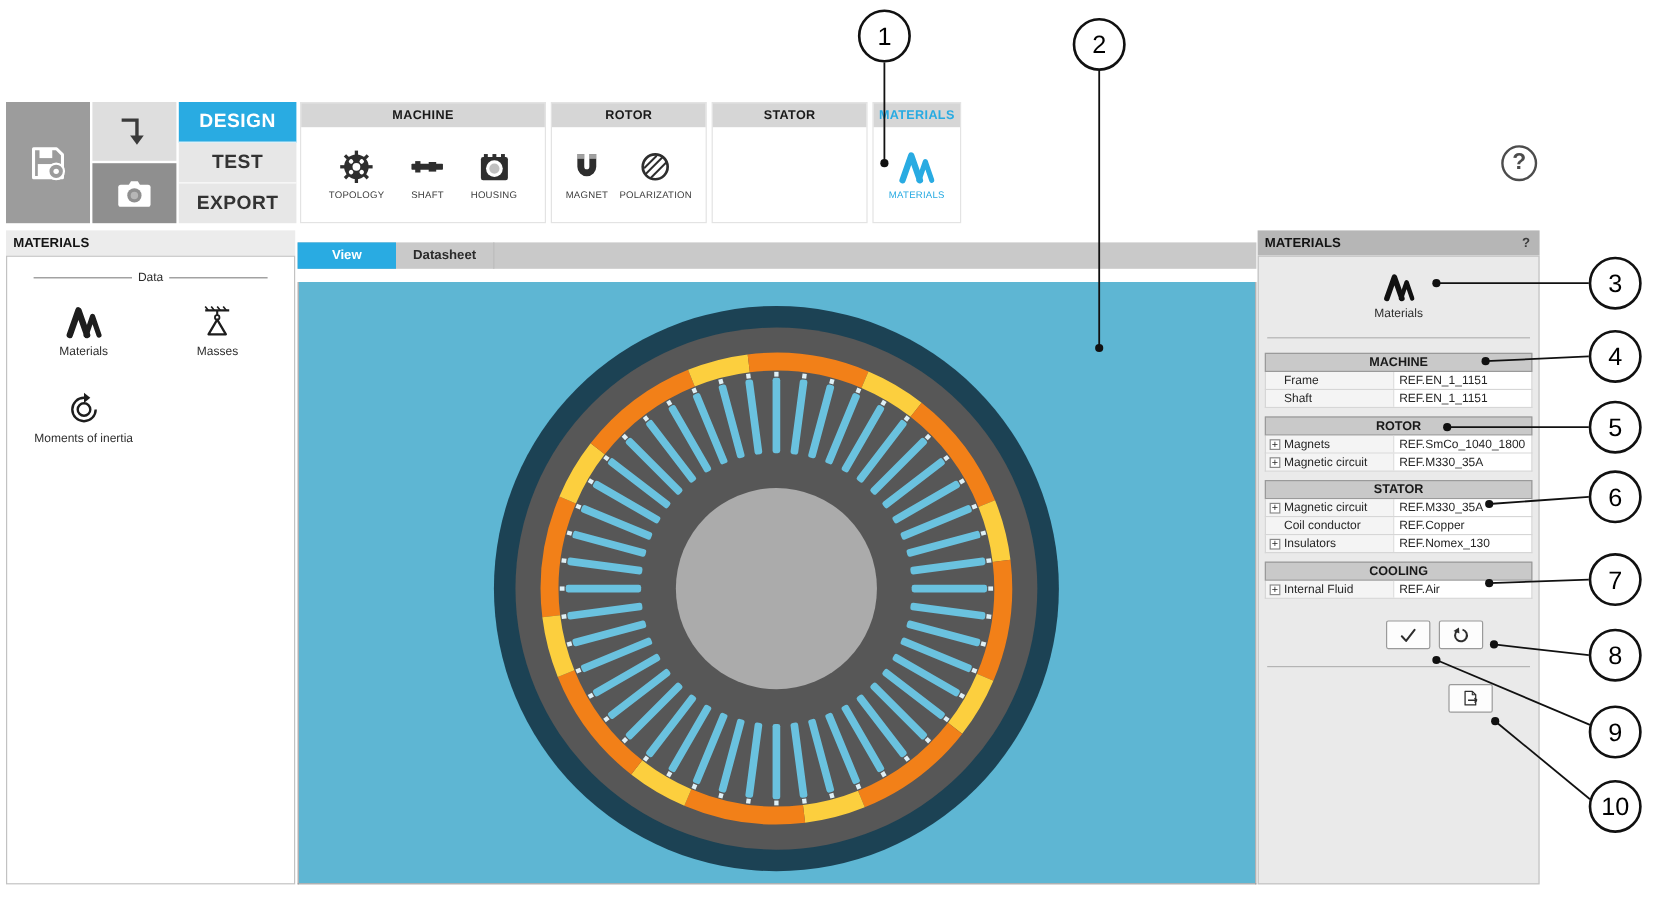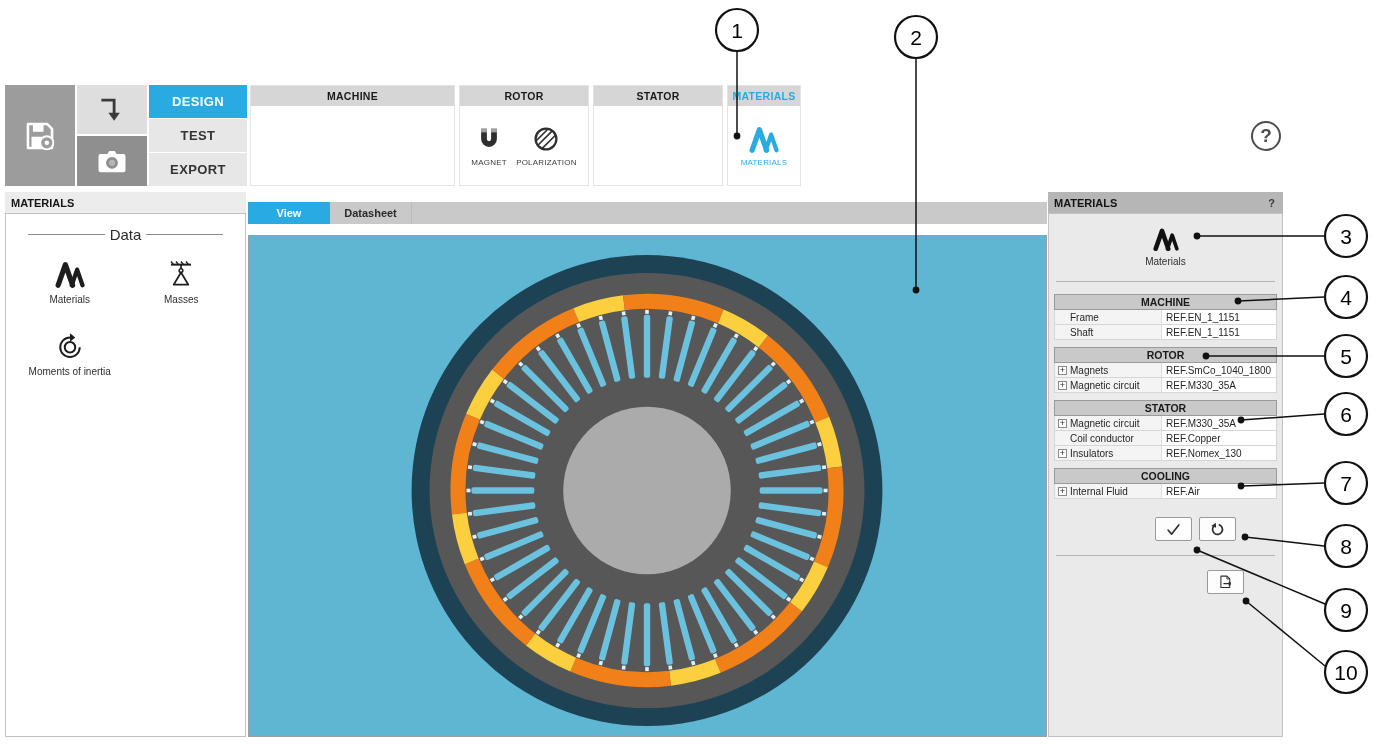--- a/index.html
+++ b/index.html
@@ -8,21 +8,21 @@
   .page{position:relative;width:1383px;height:750px;background:#fff;overflow:hidden}
   .app{position:absolute;left:5px;top:85px;width:1278px;height:652px}
 
   
   .tile{position:absolute;display:flex;align-items:center;justify-content:center;cursor:default}
   .save-tile{left:0;top:0;width:70px;height:101px;background:#9c9c9c;color:#9c9c9c}
   .import-tile{left:72px;top:0;width:70px;height:49px;background:#dedede;color:#3a3a3a}
   .camera-tile{left:72px;top:51px;width:70px;height:50px;background:#8f8f8f;color:#8f8f8f}
   .tile svg{width:34px;height:34px}
   .mode-tabs{position:absolute;left:144px;top:0;width:98px;height:101px;display:flex;flex-direction:column}
-  .mode-tab{flex:1;display:flex;align-items:center;justify-content:center;font-size:13px;font-weight:bold;
+  .mode-tab{flex:1;display:flex;align-items:center;justify-content:center;font-size:16px;font-weight:bold;
     color:#333;background:#e7e7e7;border-bottom:1px solid #fff;letter-spacing:.4px;cursor:default}
   .mode-tab:last-child{border-bottom:none}
   .mode-tab.active{background:var(--accent);color:#fff}
   .ribbon{position:absolute;left:245px;top:0;height:101px;display:flex;gap:4px}
   .rgroup{height:101px;background:#fff;border:1px solid #e3e3e3;display:flex;flex-direction:column}
   .rgroup-h{height:20px;background:#d6d6d6;font-size:10.5px;font-weight:bold;color:#1a1a1a;
     display:flex;align-items:center;justify-content:center;letter-spacing:.3px}
   .rgroup.active .rgroup-h{color:var(--accent)}
   .rgroup-b{flex:1;display:flex;align-items:center;justify-content:space-evenly;padding:0 4px}
   .rbtn{display:flex;flex-direction:column;align-items:center;gap:4px;color:#2e2e2e;padding:2px;cursor:default}
@@ -31,21 +31,21 @@
   .rbtn.active{color:var(--accent)}
   .rbtn.active .rlabel{color:var(--accent)}
   .help-btn{position:absolute;left:1246px;top:36px;width:30px;height:30px;border:2.5px solid #4c4c4c;border-radius:50%;
     display:flex;align-items:center;justify-content:center;font-size:19px;font-weight:bold;color:#4c4c4c;cursor:default}
 
   
   .panel-h{height:21px;display:flex;align-items:center;padding:0 6px;font-size:11px;font-weight:bold;color:#141414;background:#b6b6b6}
   .sections-panel{position:absolute;left:0;top:107px;width:241px;height:545px}
   .sections-panel .panel-h{background:#ececec}
   .sections-body{position:absolute;top:21px;bottom:0;left:0;right:0;background:#fff;border:1px solid #c2c2c2;padding:10px 8px}
-  .data-legend{display:flex;align-items:center;margin:2px 14px 16px;color:#2c2c2c;font-size:15px}
+  .data-legend{display:flex;align-items:center;margin:2px 14px 16px;color:#2c2c2c;font-size:10px}
   .data-legend::before,.data-legend::after{content:"";flex:1;border-top:1px solid #8c8c8c}
   .data-legend span{padding:0 5px}
   .sections-grid{display:grid;grid-template-columns:1fr 1fr;row-gap:26px}
   .sitem{display:flex;flex-direction:column;align-items:center;gap:5px;color:#1d1d1d;cursor:default}
   .sitem svg{width:30px;height:30px}
   .slabel{font-size:10px;color:#2f2f2f;text-align:center}
 
   .main-panel{position:absolute;left:243px;top:107px;width:799px;height:545px}
   .tabstrip{position:absolute;top:10px;left:0;right:0;height:22px;background:#c9c9c9;display:flex}
   .vtab{min-width:82px;display:flex;align-items:center;justify-content:center;font-size:11px;font-weight:bold;
@@ -209,20 +209,40 @@
           </svg>
       </div>
       <div class="mode-tabs">
           <div class="mode-tab active">DESIGN</div>
           <div class="mode-tab">TEST</div>
           <div class="mode-tab">EXPORT</div>
         </div>
       <div class="ribbon">
           <div class="rgroup" style="width: 205px;">
             <div class="rgroup-h">MACHINE</div>
+            <div class="rgroup-b">
+              <div class="rbtn">
+                <svg>
+                  <use href="#i-topology"></use>
+                </svg>
+                <div class="rlabel">TOPOLOGY</div>
+              </div>
+              <div class="rbtn">
+                <svg>
+                  <use href="#i-shaft"></use>
+                </svg>
+                <div class="rlabel">SHAFT</div>
+              </div>
+              <div class="rbtn">
+                <svg>
+                  <use href="#i-housing"></use>
+                </svg>
+                <div class="rlabel">HOUSING</div>
+              </div>
+            </div>
           </div>
           <div class="rgroup" style="width: 130px;">
             <div class="rgroup-h">ROTOR</div>
             <div class="rgroup-b">
               <div class="rbtn">
                 <svg>
                   <use href="#i-magnet"></use>
                 </svg>
                 <div class="rlabel">MAGNET</div>
               </div>

